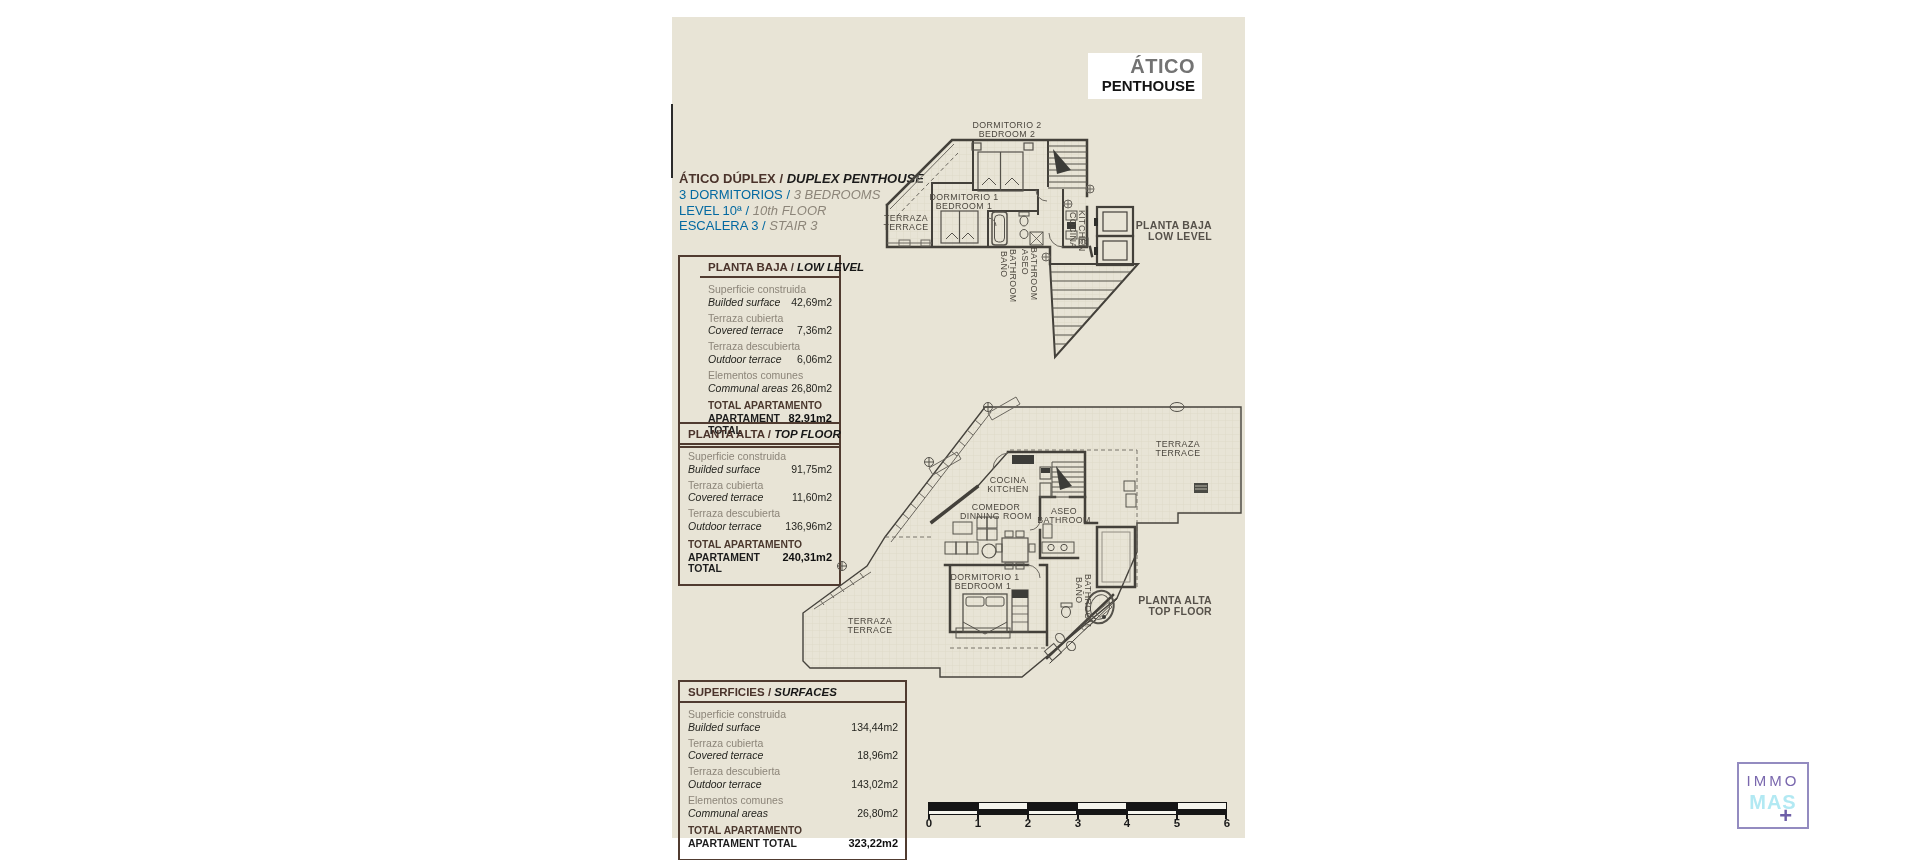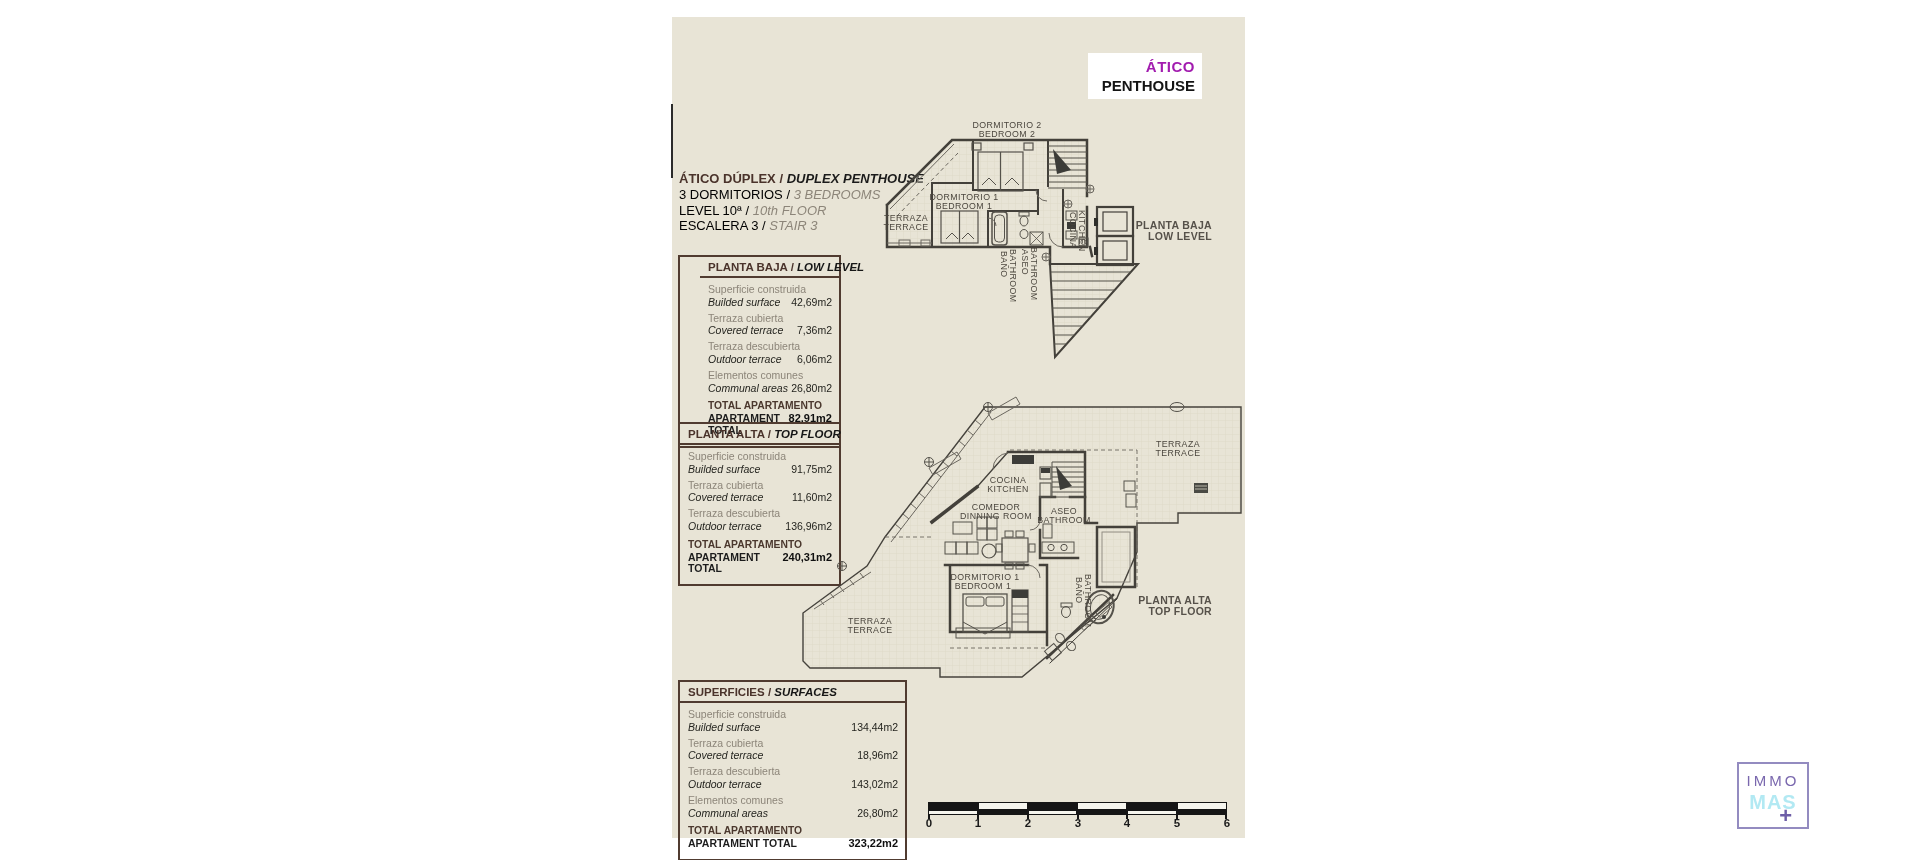--- a/index.html
+++ b/index.html
@@ -7,28 +7,28 @@
     width:1920px;height:860px;position:relative;background:#ffffff;
     font-family:"Liberation Sans",sans-serif;overflow:hidden;
   }
   .abs{position:absolute;}
   .page{left:672px;top:17px;width:573px;height:821px;background:#e8e4d6;}
   .edge-artifact{left:671px;top:104px;width:2px;height:74px;background:#2b2b2b;}
 
   
   .title-box{left:1088px;top:53px;width:114px;height:46px;background:#ffffff;
     text-align:right;padding:4px 7px;box-sizing:border-box;}
-  .title-es{font-size:15px;font-weight:bold;color:#a21caf;letter-spacing:.5px;line-height:19px;}
+  .title-es{font-size:20px;font-weight:bold;color:#737373;letter-spacing:.5px;line-height:19px;}
   .title-en{font-size:15px;font-weight:bold;color:#141414;line-height:19px;}
 
   
   .info-block{left:679px;top:171px;font-size:13px;line-height:15.8px;white-space:nowrap;}
   .i-es1{color:#4a332b;font-weight:bold;}
   .i-en1{color:#1b1b1b;font-weight:bold;font-style:italic;}
-  .i-es{color:#000000;}
+  .i-es{color:#0369a1;}
   .i-en{color:#8c8579;font-style:italic;}
 
   
   .area-table{border:2px solid #503b30;box-sizing:border-box;}
   .t1{left:678px;top:255px;width:163px;padding-left:20px;}
   .t2{left:678px;top:422px;width:163px;}
   .t3{left:678px;top:680px;width:229px;}
   .at-header{border-bottom:2px solid #503b30;padding:4px 6px 3px 8px;font-size:11.5px;
     font-weight:bold;white-space:nowrap;}
   .h-es{color:#4a332b;}

